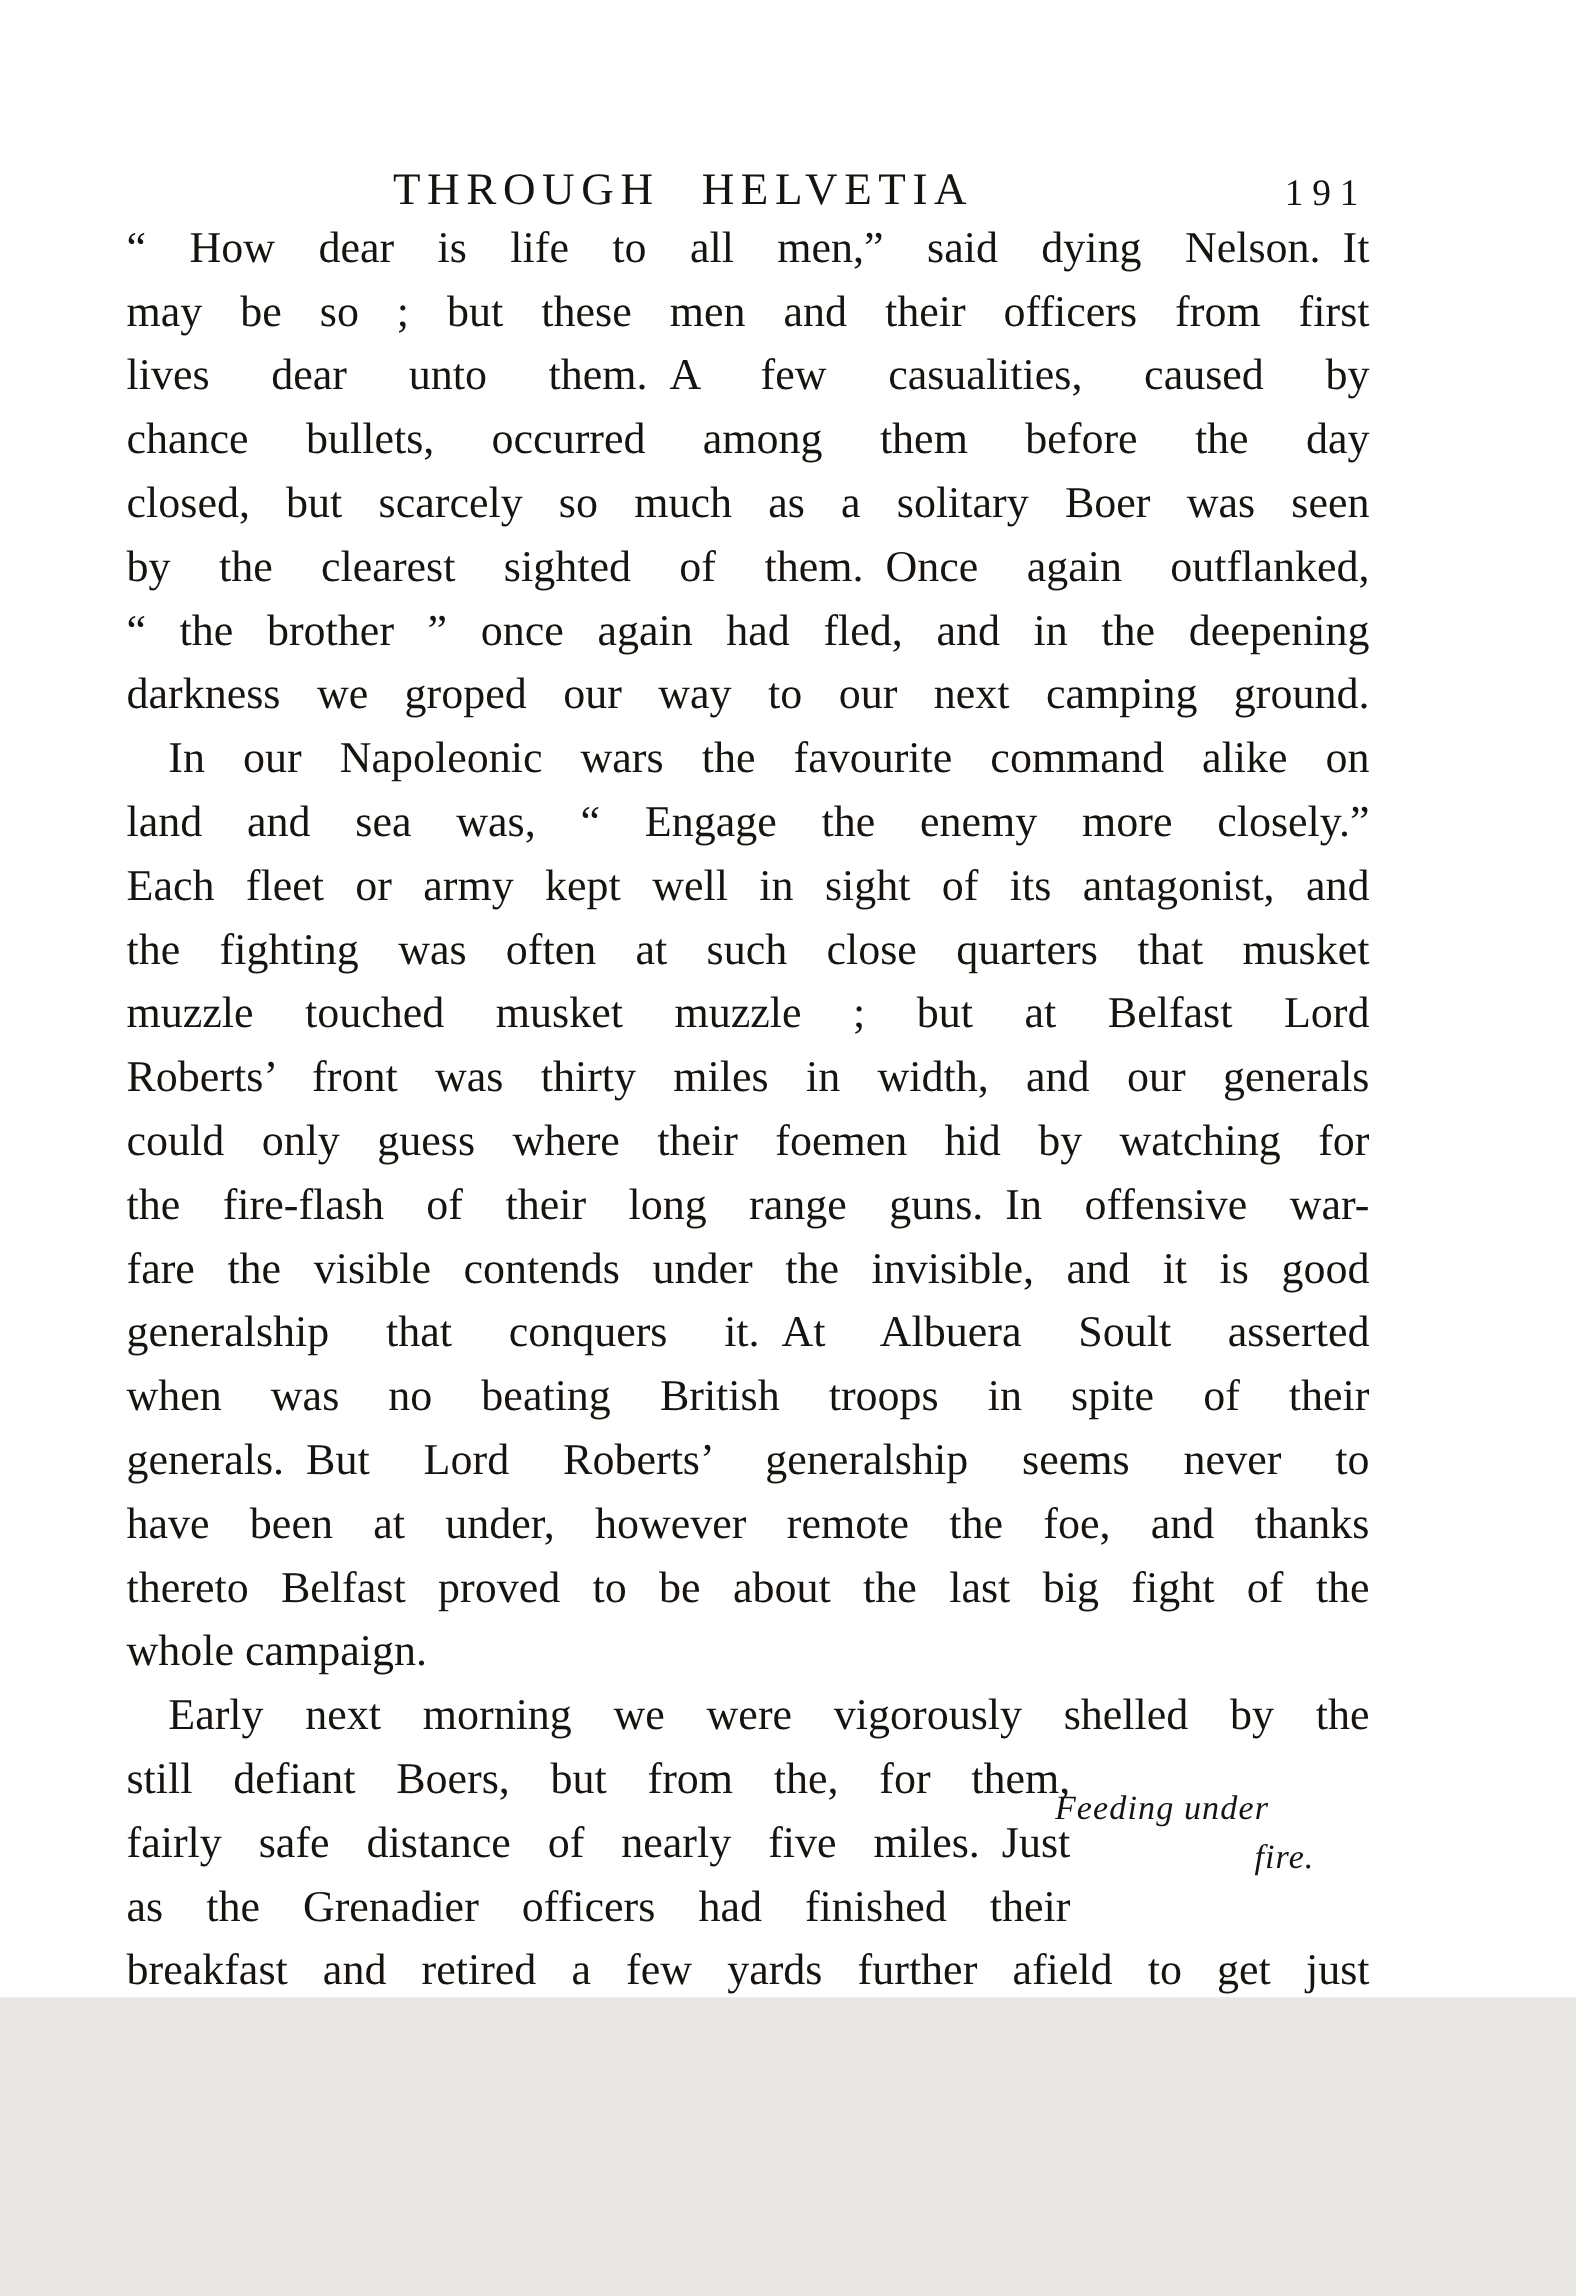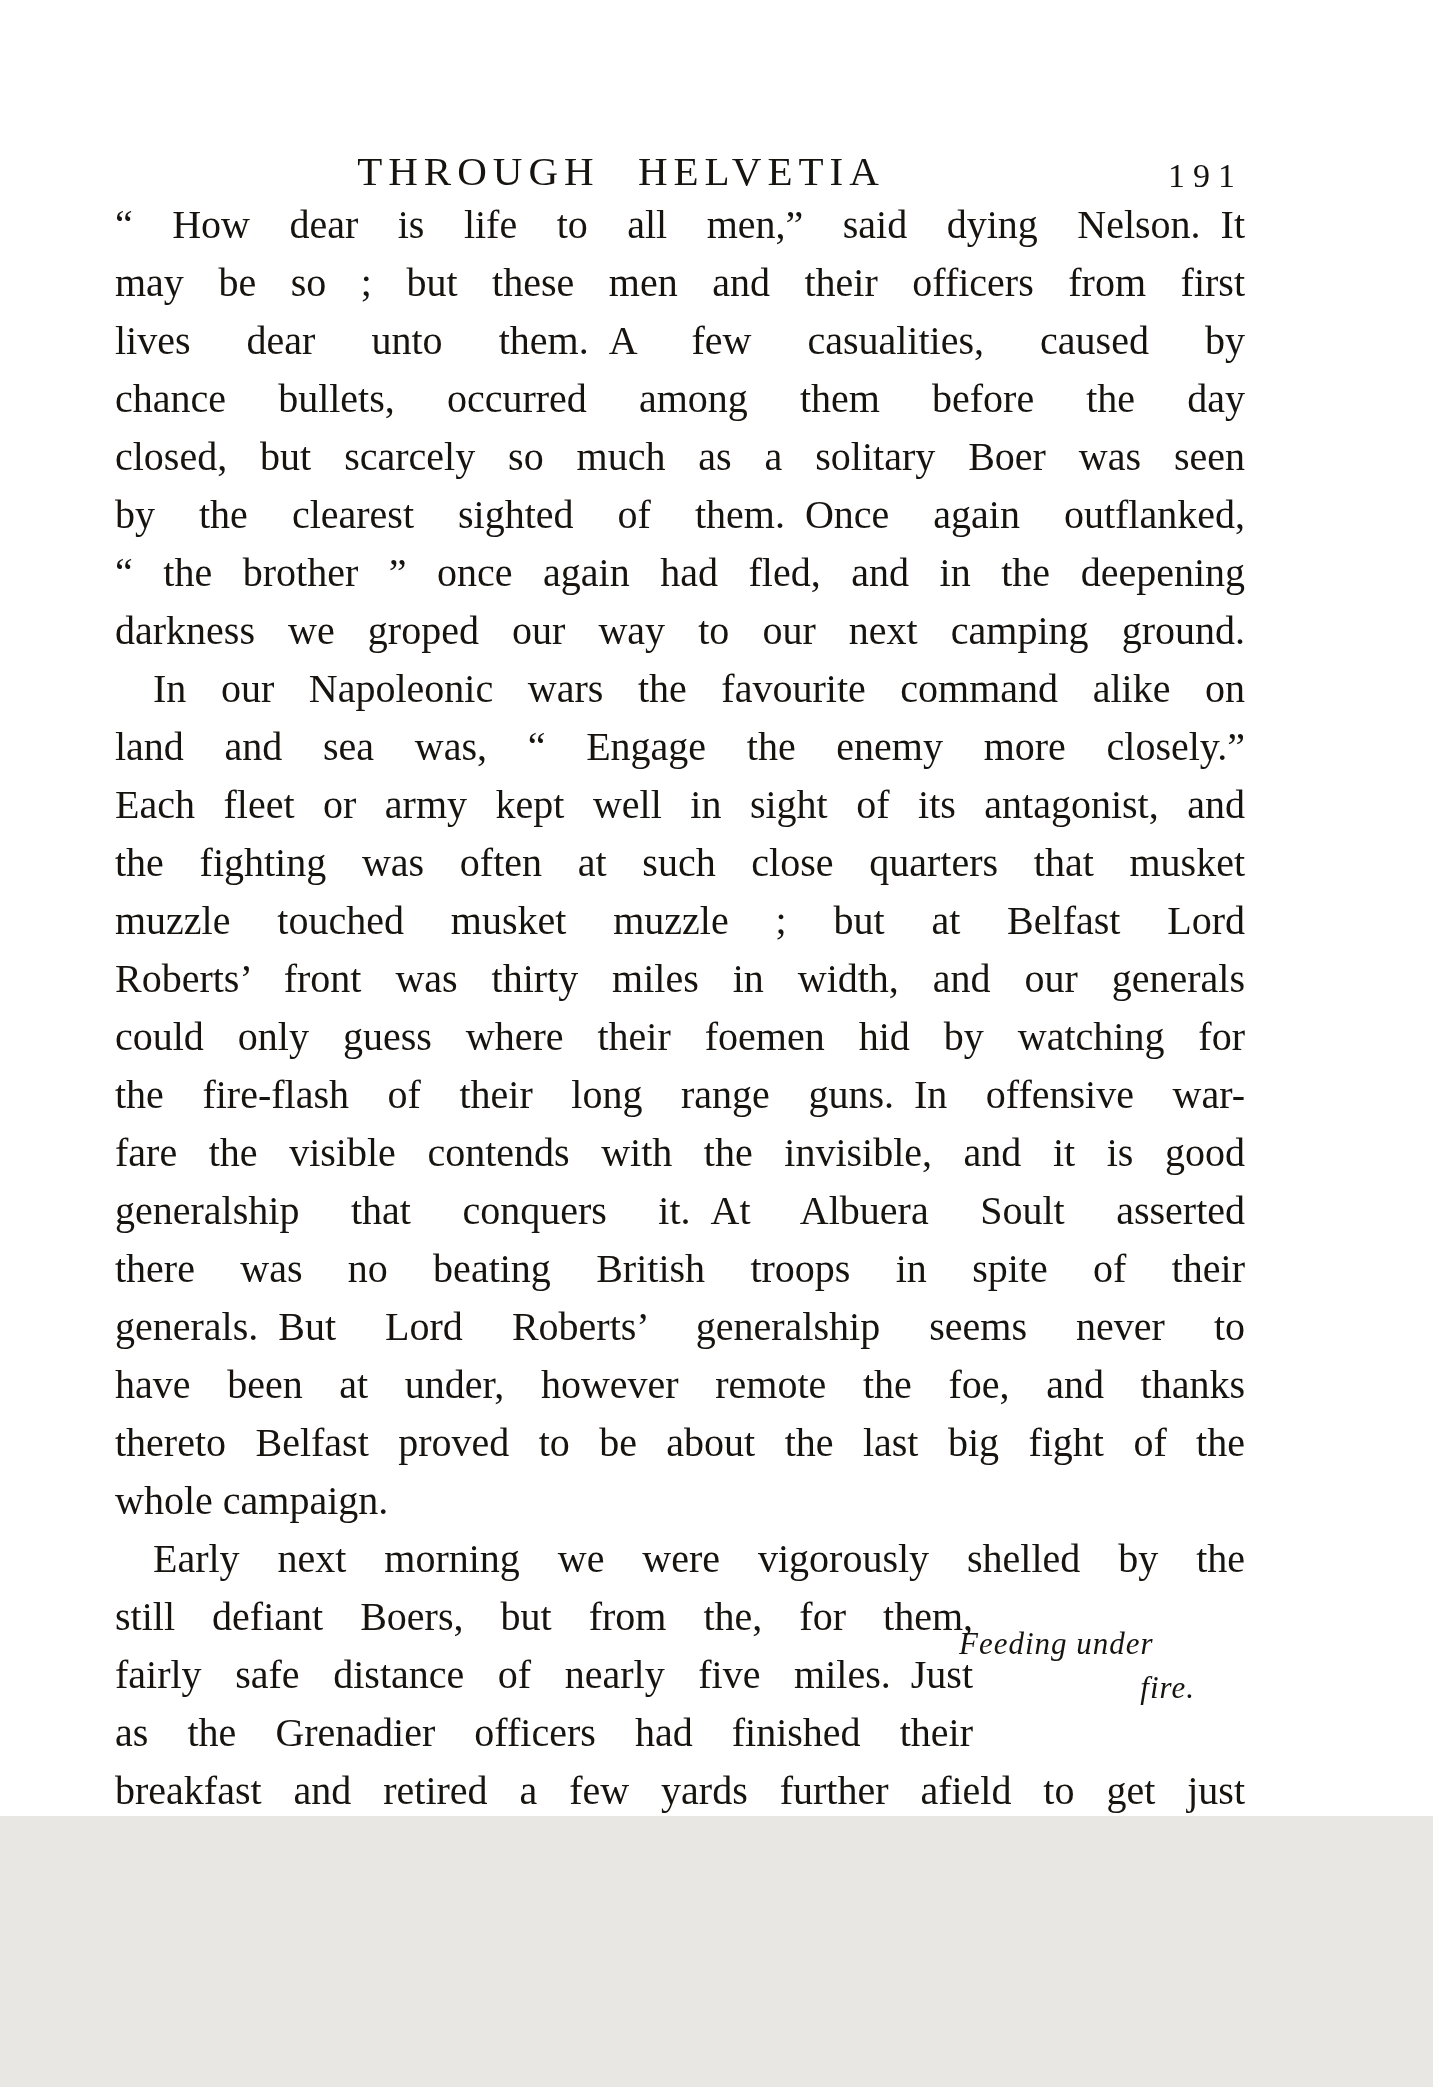--- a/index.html
+++ b/index.html
@@ -69,23 +69,23 @@
 
       <div class="para">
         <div class="line indent">In our Napoleonic wars the favourite command alike on</div>
         <div class="line">land and sea was, “ Engage the enemy more closely.”</div>
         <div class="line">Each fleet or army kept well in sight of its antagonist, and</div>
         <div class="line">the fighting was often at such close quarters that musket</div>
         <div class="line">muzzle touched musket muzzle ; but at Belfast Lord</div>
         <div class="line">Roberts’ front was thirty miles in width, and our generals</div>
         <div class="line">could only guess where their foemen hid by watching for</div>
         <div class="line">the fire-flash of their long range guns. In offensive war-</div>
-        <div class="line">fare the visible contends with the invisible, and it is good</div>
+        <div class="line">fare the visible contends under the invisible, and it is good</div>
         <div class="line">generalship that conquers it. At Albuera Soult asserted</div>
-        <div class="line">there was no beating British troops in spite of their</div>
+        <div class="line">when was no beating British troops in spite of their</div>
         <div class="line">generals. But Lord Roberts’ generalship seems never to</div>
         <div class="line">have been at under, however remote the foe, and thanks</div>
         <div class="line">thereto Belfast proved to be about the last big fight of the</div>
         <div class="line end">whole campaign.</div>
       </div>
 
       <div class="para">
         <div class="line indent">Early next morning we were vigorously shelled by the</div>
         <div class="line narrow">still defiant Boers, but from the, for them,</div>
         <div class="line narrow">fairly safe distance of nearly five miles. Just</div>

